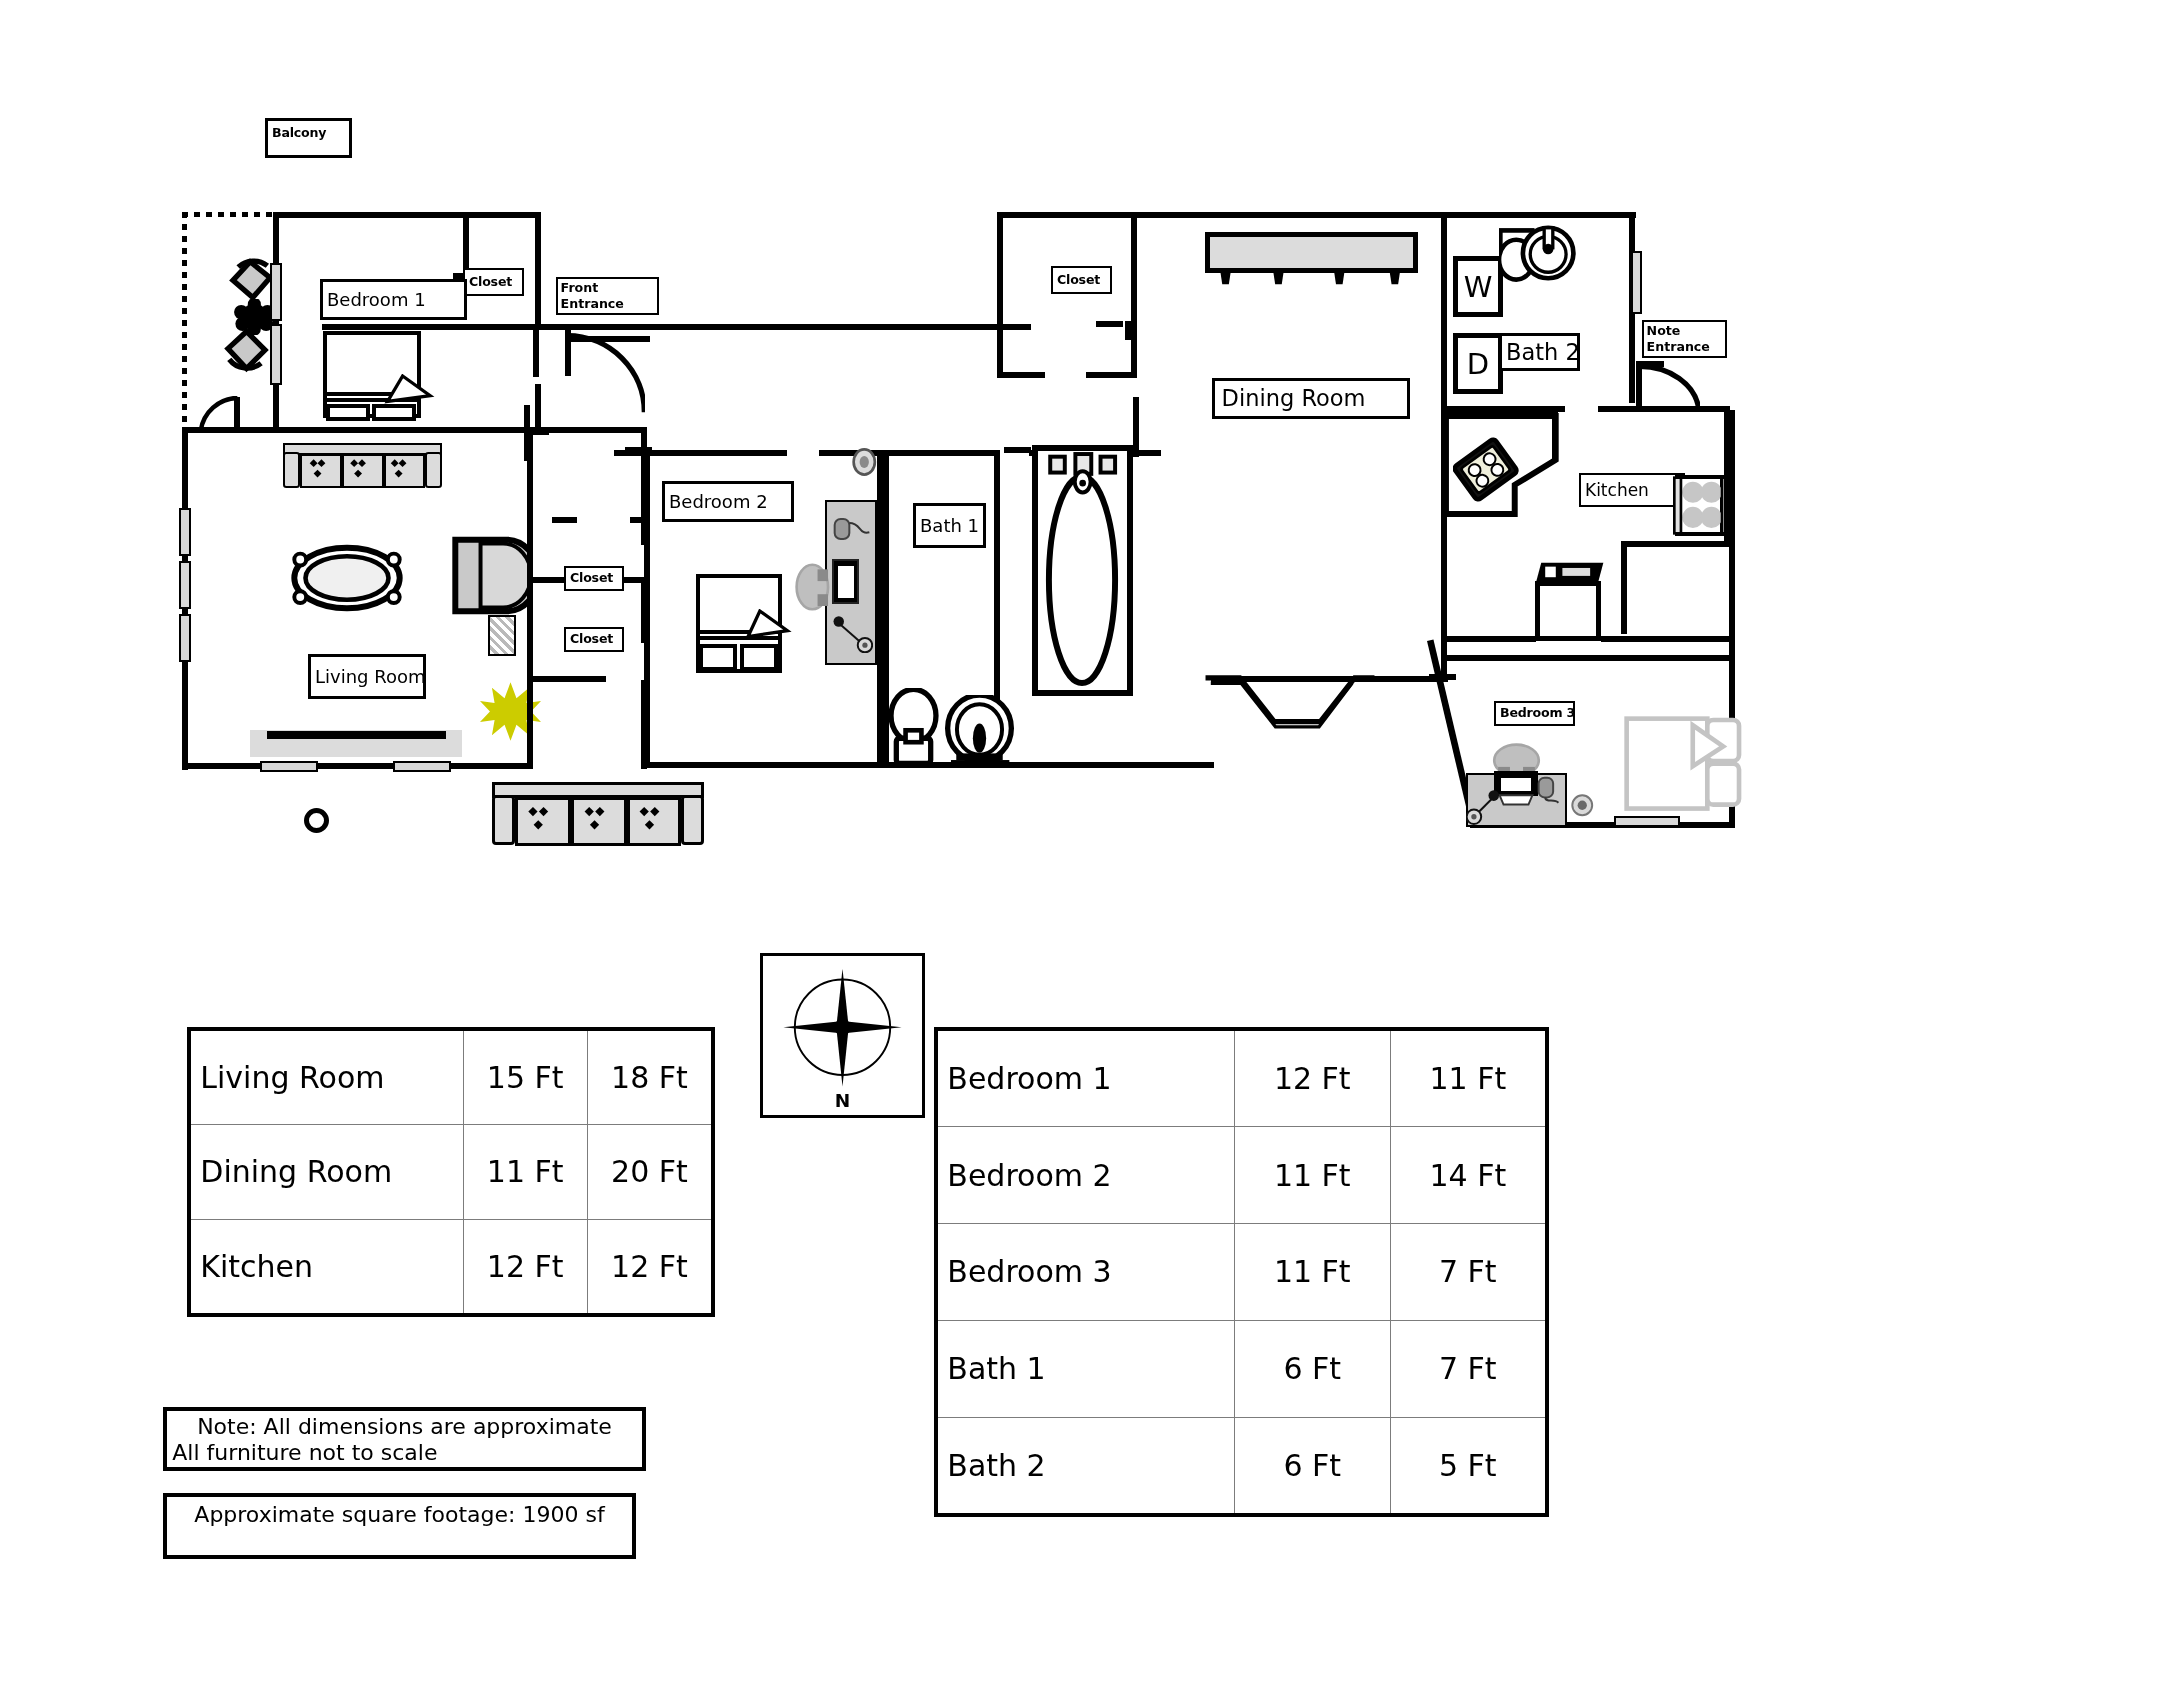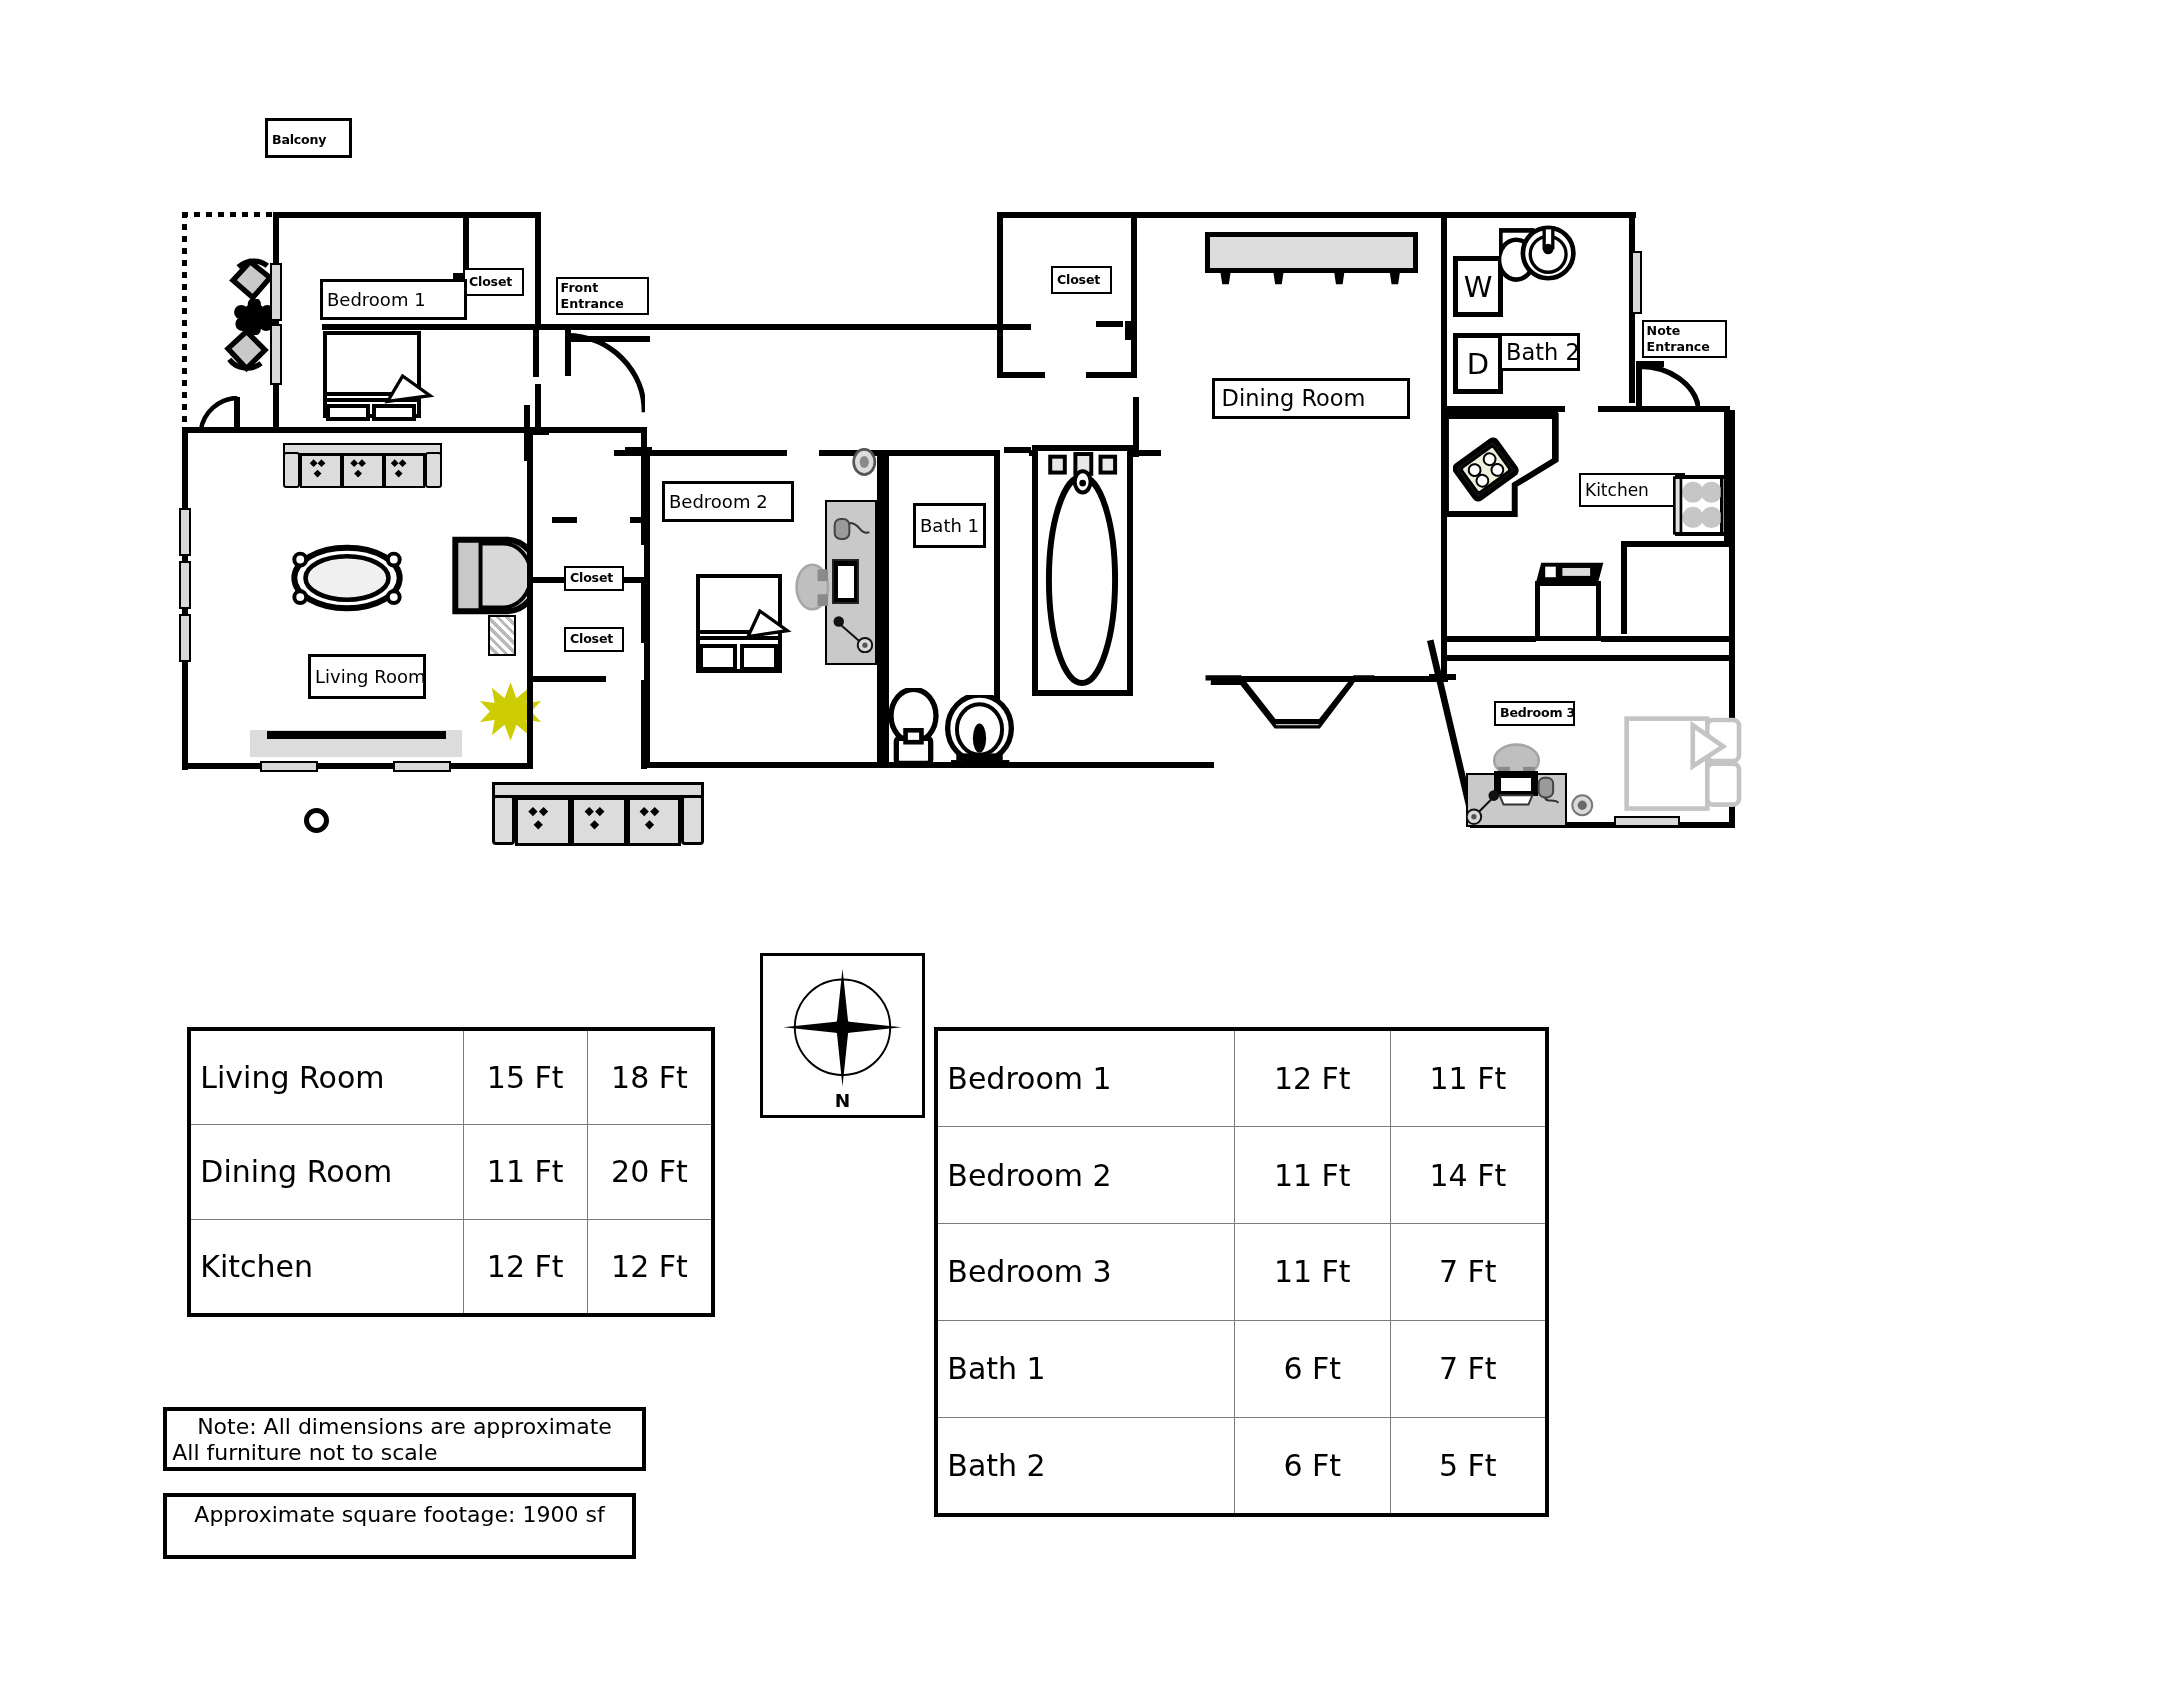--- a/index.html
+++ b/index.html
@@ -49,21 +49,21 @@
   
   .fill-lt{background:#dcdcdc;}
   .outl{border:3.3px solid #000;box-sizing:border-box;background:#fff;}
   .grey-fill{background:#c9c9c9;border:2.6px solid #000;box-sizing:border-box;}
 </style>
 </head>
 <body>
 
 <div class="abs" style="left:0;top:0;width:2183px;height:893px;">
 
-  <div class="lbl small" style="left:265px;top:118px;width:87px;height:40px;align-items:flex-start;padding-top:13px;">
+  <div class="lbl small" style="left:265px;top:118px;width:87px;height:40px;align-items:flex-start;padding-top:6px;">
     <span>Balcony</span>
   </div>
 
   <div class="abs" style="left:182px;top:212px;width:5.3px;height:218px;
               background:repeating-linear-gradient(to bottom,#000 0 6px,transparent 6px 12px);"></div>
   <div class="abs" style="left:182px;top:212px;width:91px;height:5.3px;
               background:repeating-linear-gradient(to right,#000 0 6px,transparent 6px 12px);"></div>
 
   <div class="wall" style="left:273px;top:212px;width:268px;height:6px;"></div>
   <div class="wall" style="left:273px;top:212px;width:6px;height:218px;"></div>
@@ -76,21 +76,21 @@
   <div class="wall" style="left:535px;top:324px;width:147px;height:6px;"></div>
 
   <div class="wall" style="left:682px;top:324px;width:349px;height:6px;"></div>
 
   <div class="wall" style="left:565px;top:326px;width:6px;height:50px;"></div>
   <div class="wall" style="left:568px;top:336px;width:82px;height:6px;"></div>
   <svg class="abs" style="left:559px;top:327px;width:86px;height:86px;" viewBox="0 0 130 130" width="86" height="86">
     <path d="M 13 13 A 116 116 0 0 1 129 129" fill="none" stroke="#000" stroke-width="8"></path>
   </svg>
 
-  <div class="lbl two" style="left:556px;top:277px;width:93px;height:38px;border-width:2.6px;padding-left:2.6px;">
+  <div class="lbl two" style="left:556px;top:277px;width:103px;height:38px;border-width:2.6px;padding-left:2.6px;">
     <span>Front</span>
     <span>Entrance</span>
   </div>
 
   <div class="lbl small" style="left:463px;top:268px;width:61px;height:28px;border-width:2.6px;">
     <span>Closet</span>
   </div>
 
   <div class="lbl med" style="left:320px;top:279px;width:147px;height:41px;">
     <span>Bedroom 1</span>

